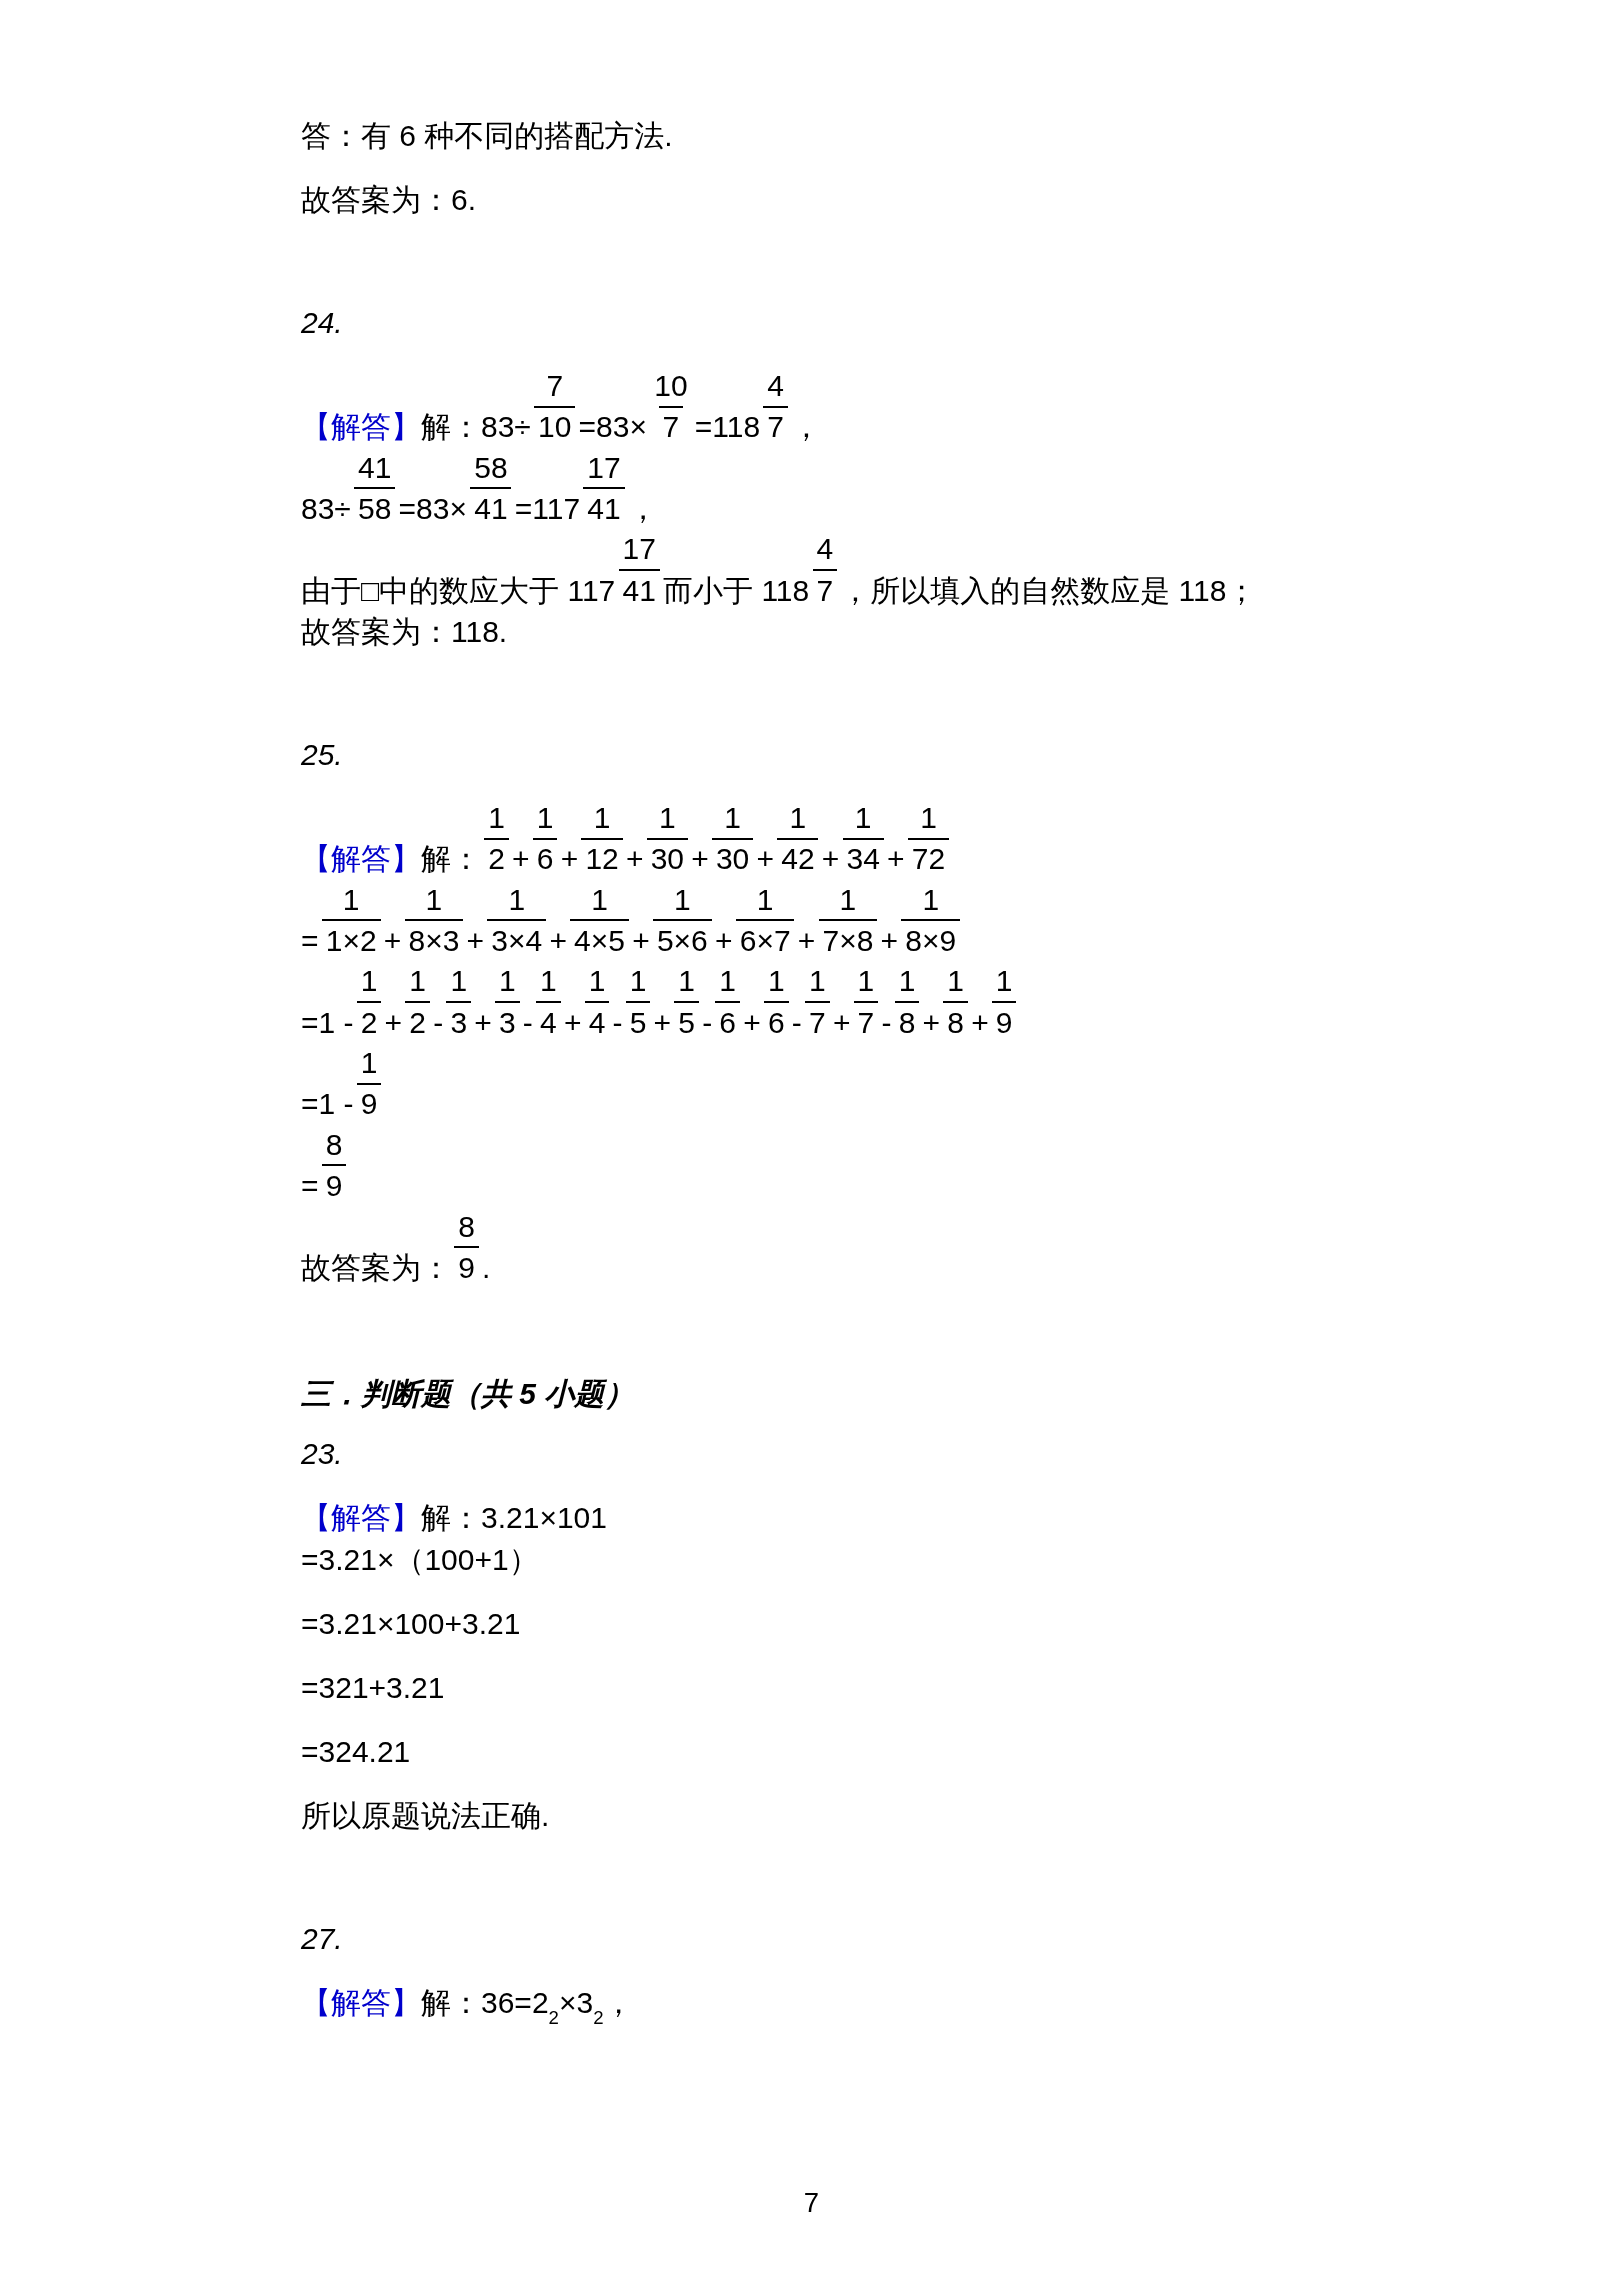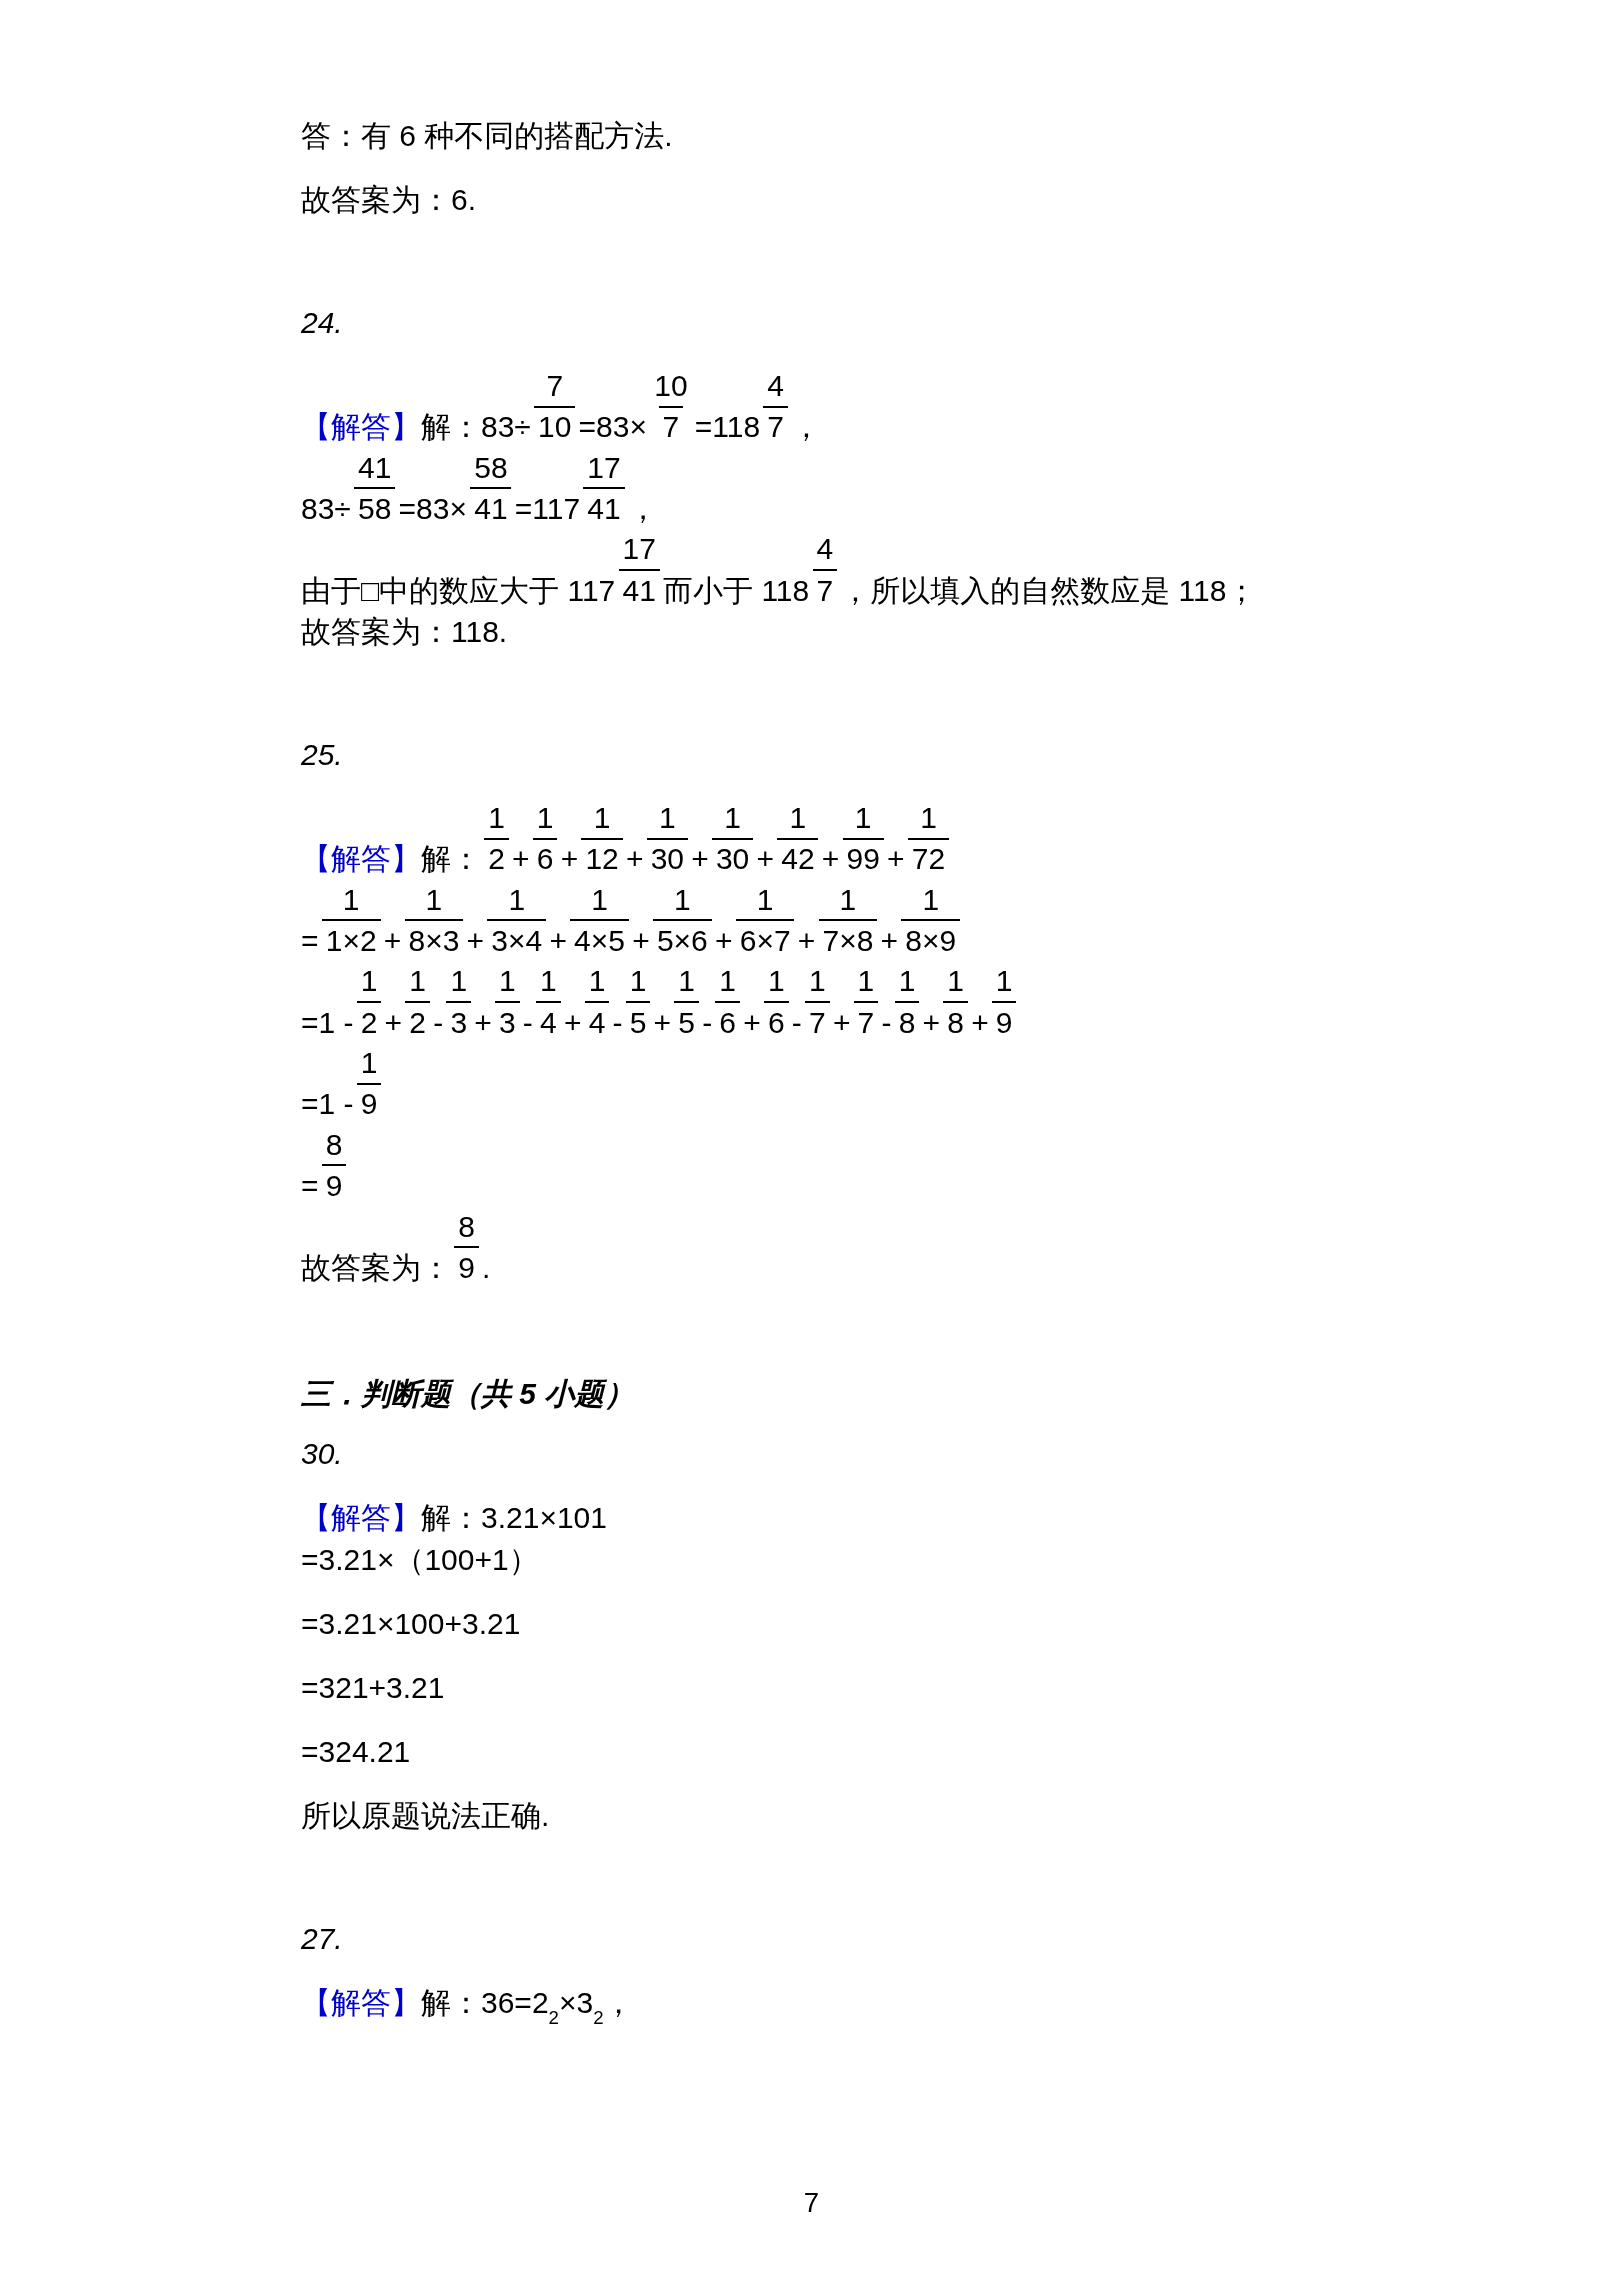--- a/index.html
+++ b/index.html
@@ -112,21 +112,21 @@
           <span class="den">30</span>
         </span>
         <span>+</span>
         <span class="frac">
           <span class="num">1</span>
           <span class="den">42</span>
         </span>
         <span>+</span>
         <span class="frac">
           <span class="num">1</span>
-          <span class="den">99</span>
+          <span class="den">34</span>
         </span>
         <span>+</span>
         <span class="frac">
           <span class="num">1</span>
           <span class="den">72</span>
         </span>
       </div>
       <div class="block formula">
         <span>=</span>
         <span class="frac">
@@ -262,21 +262,21 @@
       </div>
       <div class="block formula">
         <span>故答案为：</span>
         <span class="frac">
           <span class="num">8</span>
           <span class="den">9</span>
         </span>
         <span>.</span>
       </div>
       <div class="block heading"><span>三．判断题（共 5 小题）</span></div>
-      <div class="block problem"><span>30.</span></div>
+      <div class="block problem"><span>23.</span></div>
       <div class="block formula">
         <span class="label">【解答】</span>
         <span>解：3.21×101</span>
       </div>
       <div class="block text"><span>=3.21×（100+1）</span></div>
       <div class="block text"><span>=3.21×100+3.21</span></div>
       <div class="block text"><span>=321+3.21</span></div>
       <div class="block text"><span>=324.21</span></div>
       <div class="block text"><span>所以原题说法正确.</span></div>
       <div class="block problem"><span>27.</span></div>

